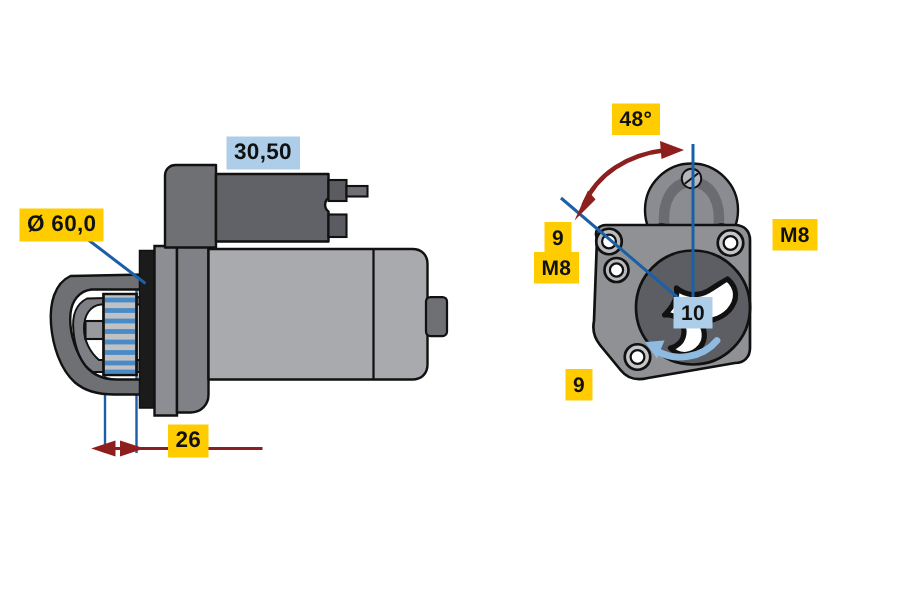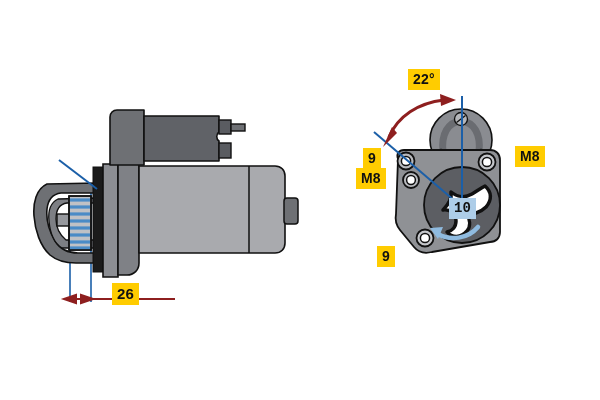--- a/index.html
+++ b/index.html
@@ -35,21 +35,21 @@
   }
   .callout.yellow { background: #FFCC00; }
   .callout.blue   { background: #ADCDE8; }
   .cl-dia60  { left: 13px;  top: 139px; font-size: 15px; }
   .cl-3050   { left: 151px; top: 91px;  font-size: 15px; }
   .cl-21     { left: 112px; top: 283px; font-size: 15px; }
   .cl-48     { left: 408px; top: 69px;  font-size: 14px; }
   .cl-9a     { left: 363px; top: 148px; font-size: 14px; }
   .cl-m8a    { left: 356px; top: 168px; font-size: 14px; }
   .cl-m8b    { left: 515px; top: 146px; font-size: 14px; }
-  .cl-10     { left: 449px; top: 198px; font-size: 14px; font-family: Liberation Mono, monospace; }
+  .cl-10     { left: 449px; top: 198px; font-size: 14px; }
   .cl-9b     { left: 377px; top: 246px; font-size: 14px; }
 </style>
 </head>
 <body>
 
 <div id="page">
 
   <svg id="drawing-svg" viewBox="0 0 600 400">
 
     <g>
@@ -169,21 +169,23 @@
       <g>
         <path d="M 389 137 C 398 116 418 103 444 100" fill="none" stroke="#8E1F1F" stroke-width="3"></path>
         <polygon points="383,147 397,133 392,127" fill="#8E1F1F"></polygon>
         <polygon points="456,100 440,94 441,106" fill="#8E1F1F"></polygon>
       </g>
 
       <line x1="455" y1="205" x2="462" y2="205" stroke="#1B5FA8" stroke-width="2"></line>
     </g>
   </svg>
 
+  <div class="callout yellow cl-dia60">Ø 60,0</div>
+  <div class="callout blue cl-3050">30,50</div>
   <div class="callout yellow cl-21">26</div>
-  <div class="callout yellow cl-48">22°</div>
+  <div class="callout yellow cl-48">48°</div>
   <div class="callout yellow cl-9a">9</div>
   <div class="callout yellow cl-m8a">M8</div>
   <div class="callout yellow cl-m8b">M8</div>
   <div class="callout blue cl-10">10</div>
   <div class="callout yellow cl-9b">9</div>
 
 </div>
 
 </body></html>

